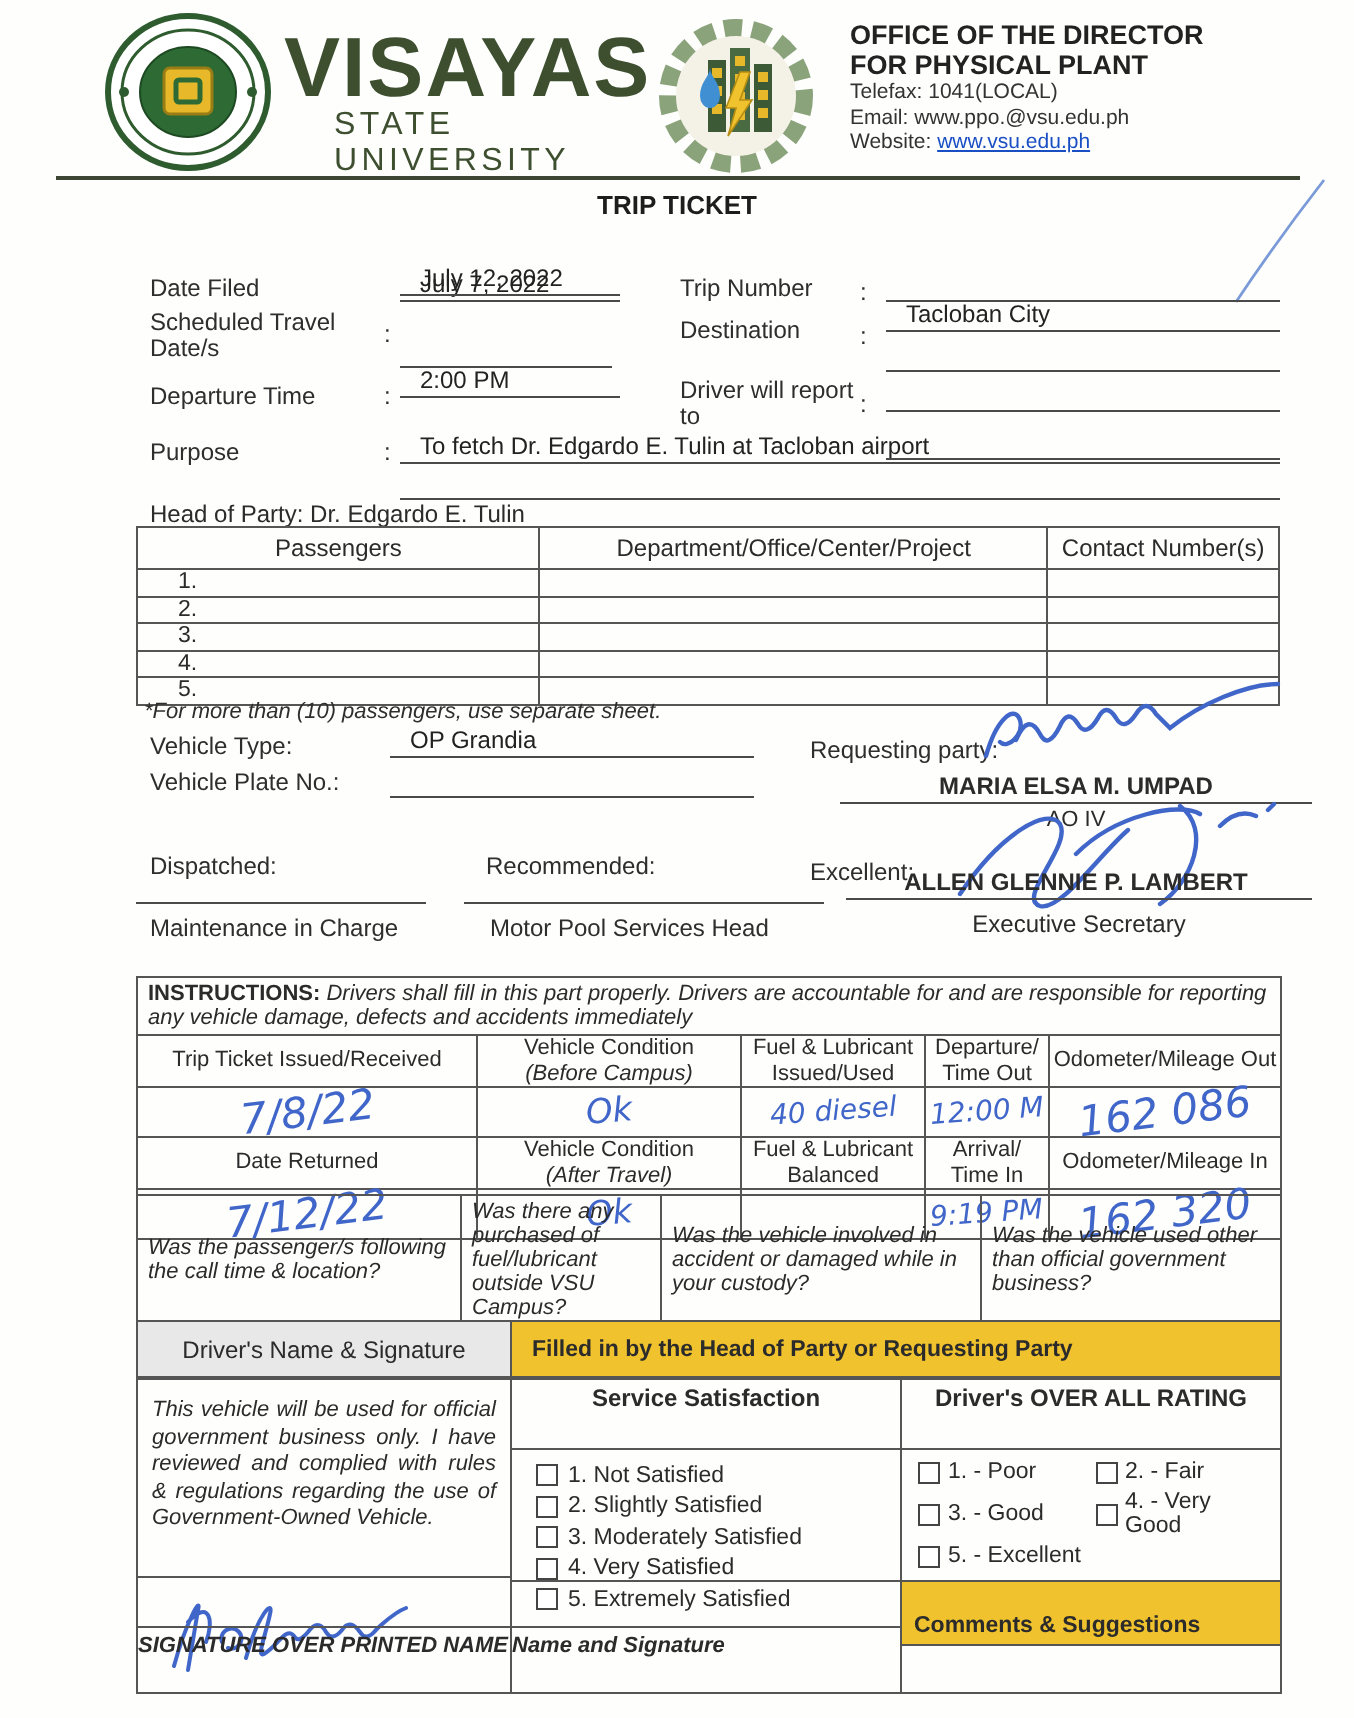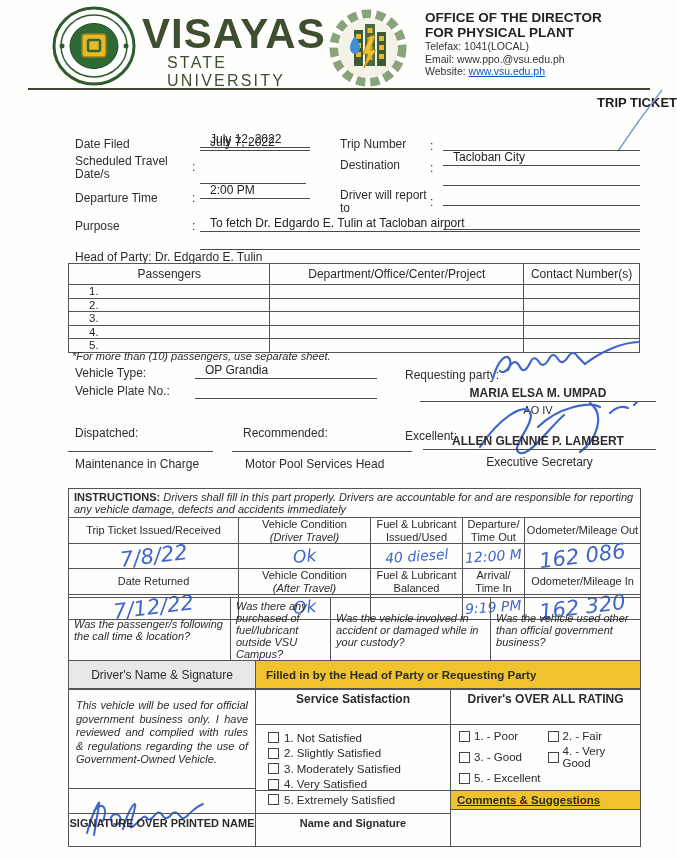--- a/index.html
+++ b/index.html
@@ -11,21 +11,21 @@
   #seal { left:52px; top:6px; width:84px; height:80px; }
   #wordmark { left:142px; top:14px; width:180px; }
   #wordmark .big { font-size:42px; font-weight:bold; letter-spacing:1px; color:#3e4f30; line-height:40px; font-family:"Liberation Sans", sans-serif; }
   #wordmark .small { font-size:16px; letter-spacing:2.2px; color:#3e4f30; margin-top:0; padding-left:25px; }
   #ppo-logo { left:318px; top:8px; width:104px; height:80px; }
   #office { left:425px; top:10px; width:240px; }
   #office .b { font-size:13.5px; font-weight:bold; line-height:15px; color:#222; }
   #office .s { font-size:10.5px; line-height:12.5px; color:#333; }
   #office a { color:#1a4fc4; text-decoration:underline; cursor:pointer; }
   #rule { left:28px; top:88px; width:622px; height:2px; background:#3c4632; }
-  #title { left:0; top:95px; width:677px; text-align:right; font-weight:bold; font-size:13px; color:#1d1d1d; }
+  #title { left:0; top:95px; width:677px; text-align:center; font-weight:bold; font-size:13px; color:#1d1d1d; }
   #pen-stroke-top { left:600px; top:88px; width:70px; height:65px; }
 
   
   .lbl { font-size:12px; color:#2e2e2e; }
   .colon { font-size:12px; color:#2e2e2e; }
   .fline { border-bottom:1.2px solid #4a4a4a; font-size:12px; color:#222; padding:0 0 1px 10px; height:16px; }
   #lbl-date-filed { left:75px; top:137px; }
   #line-date-filed { left:200px; top:135px; width:110px; }
   #lbl-sched1 { left:75px; top:154px; }
   #lbl-sched2 { left:75px; top:167px; }
@@ -107,27 +107,27 @@
 
   
   #fb-table { left:68px; top:660px; width:572px; height:185px; border-collapse:collapse; table-layout:fixed; }
   #fb-table td { border:1.4px solid #555; vertical-align:top; padding:0; }
   #fb-table td.hd1 { background:#e8e8e8; text-align:center; font-size:12px; height:28px; vertical-align:middle; }
   #fb-table td.hd2 { background:#f0c22e; font-weight:bold; font-size:11.5px; padding-left:10px; vertical-align:middle; }
   .col-inner { position:relative; height:157px; }
   #statement { padding:10px 7px 0 7px; font-size:11px; font-style:italic; text-align:justify; line-height:13.5px; }
   #sig-driver { position:absolute; left:8px; top:102px; width:165px; height:46px; }
   .inline-line { position:absolute; left:0; width:100%; border-top:1.2px solid #555; }
-  .caption { position:absolute; left:0; width:100%; text-align:center; font-weight:bold; font-size:11px; }
+  .caption { position:absolute; left:0; width:100%; text-align:left; font-weight:bold; font-size:11px;font-style:italic; }
   .subhdr { height:36px; border-bottom:1.2px solid #555; text-align:center; font-weight:bold; font-size:12px; line-height:20px; }
   .svc-list { padding:5px 0 0 12px; }
   .svc-item { display:flex; align-items:center; gap:5px; height:15.5px; font-size:11.5px; }
   .rate-grid { display:grid; grid-template-columns:1fr 1fr; padding:5px 4px 0 8px; row-gap:3px; }
   .rate-item { display:flex; align-items:center; gap:4px; font-size:11.5px; }
-  #comments-bar { margin-top:6px; background:#f0c22e; font-weight:bold; font-size:11.5px; padding:3px 0 3px 6px; border-top:1.2px solid #555; border-bottom:1.2px solid #555;text-decoration:underline; }
+  #comments-bar { margin-top:6px; background:#f0c22e; font-weight:bold; font-size:11.5px; padding:16px 0 3px 6px; border-top:1.2px solid #555; border-bottom:1.2px solid #555; }
 
   svg { display:block; }
 </style>
 </head>
 <body>
 
 <div class="page">
 
   <svg id="seal" class="abs" viewBox="0 0 84 80">
     <ellipse cx="42" cy="40" rx="40" ry="38" fill="#ffffff" stroke="#2e5c2e" stroke-width="3"></ellipse>
@@ -285,21 +285,21 @@
         <col style="width:116px">
       </colgroup>
     <tbody>
         <tr>
           <td class="instr" colspan="5"><b>INSTRUCTIONS:</b><span> Drivers shall fill in this part properly.  Drivers are accountable for and are responsible for reporting any vehicle damage, defects and accidents immediately</span></td>
         </tr>
     <tr>
       <td class="hdr">Trip Ticket Issued/Received</td>
       <td class="hdr">
             <div>Vehicle Condition</div>
-            <div class="ital">(Driver Travel)</div>
+            <div class="ital">(Before Campus)</div>
           </td>
       <td class="hdr">
             <div>Fuel &amp; Lubricant</div>
             <div>Issued/Used</div>
           </td>
       <td class="hdr">
             <div>Departure/</div>
             <div>Time Out</div>
           </td>
       <td class="hdr">Odometer/Mileage Out</td>

